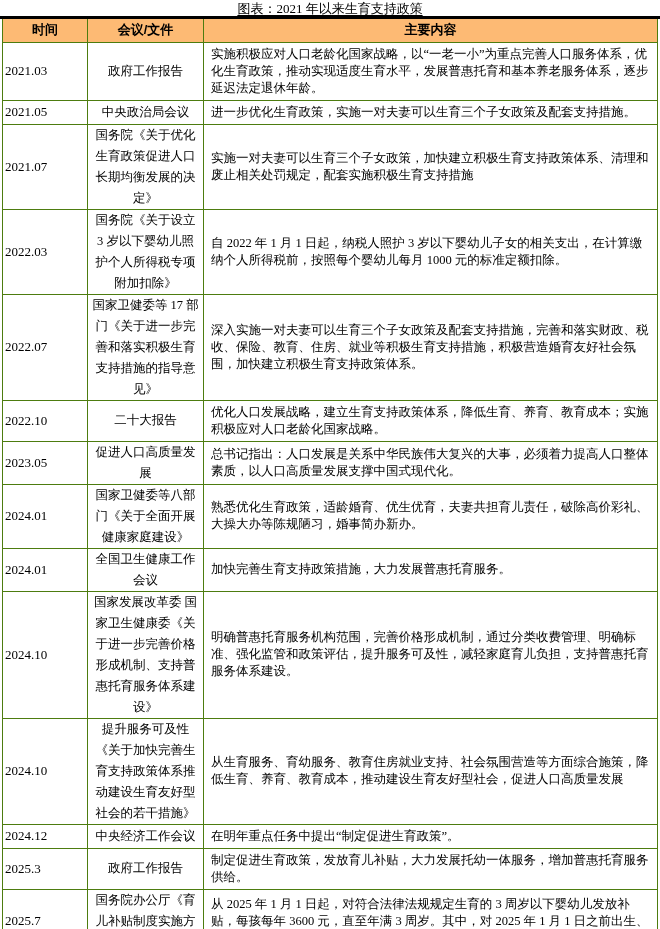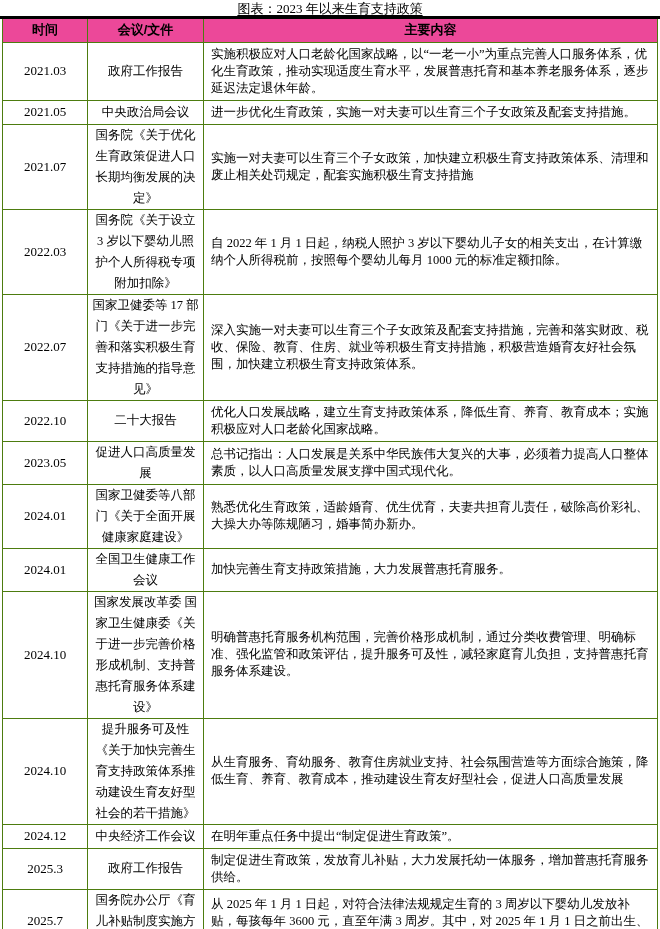--- a/index.html
+++ b/index.html
@@ -38,33 +38,33 @@
     margin: 0 2px;
   }
   table.policy th,
   table.policy td {
     border: 1px solid #4d7c0f;
     vertical-align: middle;
     box-sizing: border-box;
     word-break: break-all;
   }
   table.policy thead th {
-    background: #ec4899;
+    background: #fdba74;
     font-family: "Liberation Sans", "DejaVu Sans", sans-serif;
     font-weight: bold;
     font-size: 13px;
     text-align: center;
     height: 23px;
     padding: 2px;
     border-top: none;
   }
   col.c-date { width: 85px; }
   col.c-doc  { width: 116px; }
   td.date {
-    text-align: center;
+    text-align: left;
     font-size: 13px;
     padding: 2px;
   }
   td.doc {
     text-align: center;
     font-size: 12.5px;
     line-height: 21px;
     padding: 0 4px;
   }
   td.content {
@@ -74,21 +74,21 @@
     padding: 3px 6px 3px 7px;
   }
   tbody tr:last-child td { border-bottom: none; }
 </style>
 </head>
 <body>
 
 <div class="page">
 
   <div class="chart-title">
-    <span>图表：2023 年以来生育支持政策</span>
+    <span>图表：2021 年以来生育支持政策</span>
   </div>
 
   <div class="rule"></div>
 
   <table class="policy">
     <colgroup>
       <col class="c-date">
       <col class="c-doc">
       <col class="c-content">
     </colgroup>

